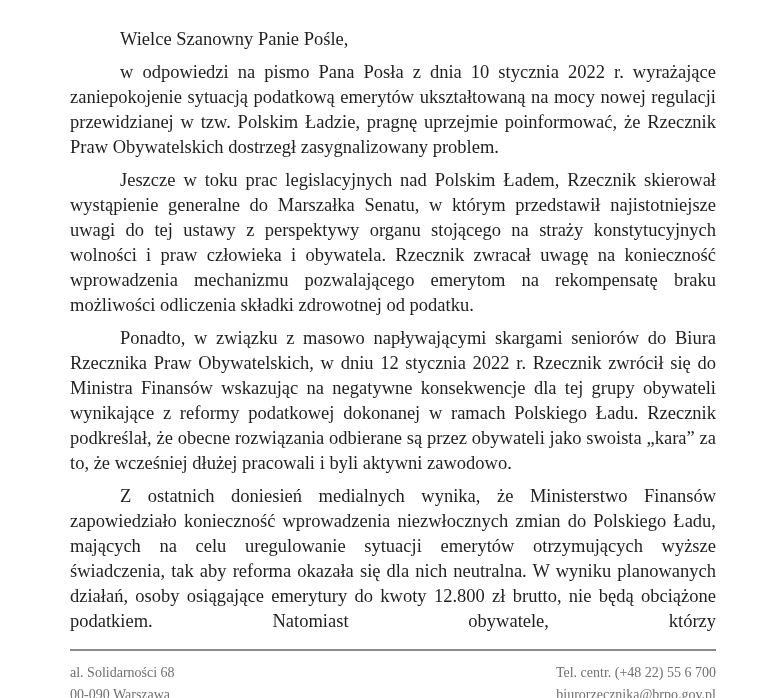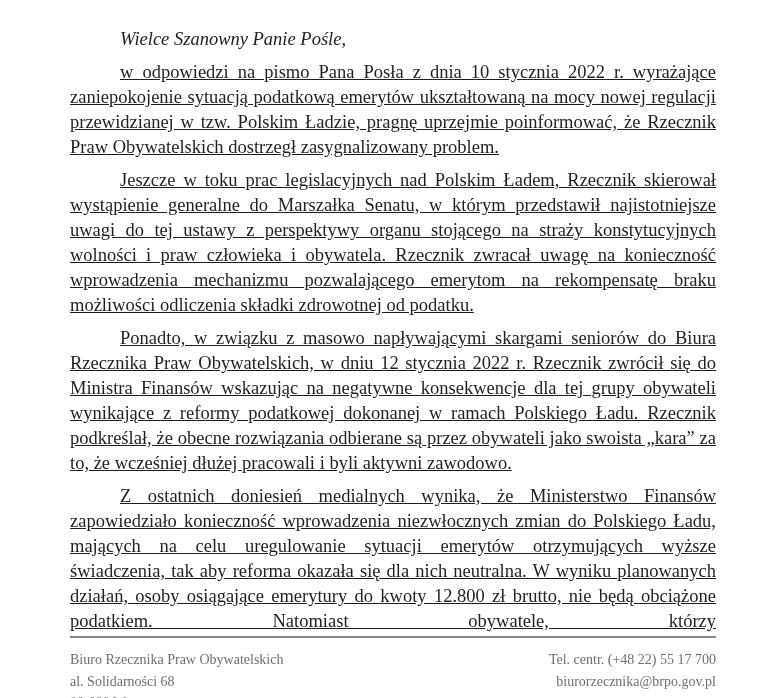--- a/index.html
+++ b/index.html
@@ -17,32 +17,30 @@
     width: 778px;
     height: 698px;
     padding: 27px 62px 0 70px;
     font-family: "Liberation Serif", "DejaVu Serif", serif;
     font-size: 18.5px;
     line-height: 25px;
     color: #1f1f1f;
     background: #ffffff;
   }
   .salutation {
-    font-style: italic;
     text-indent: 50px;
     margin: 0 0 8px 0;
   }
   .para {
     text-align: justify;
     text-indent: 50px;
     margin: 0 0 8px 0;
-    text-decoration: underline;
   }
   .para.last {
-    margin-bottom: 2px;
+    margin-bottom: 15px;
     text-align-last: justify;
   }
   .footer {
     margin-top: 0;
     border-top: 2px solid #8a8a8a;
     padding-top: 11px;
   }
   .footer-cols {
     display: flex;
     justify-content: space-between;
@@ -65,25 +63,24 @@
 
   <p class="para">Jeszcze w toku prac legislacyjnych nad Polskim Ładem, Rzecznik skierował wystąpienie generalne do Marszałka Senatu, w którym przedstawił najistotniejsze uwagi do tej ustawy z perspektywy organu stojącego na straży konstytucyjnych wolności i praw człowieka i obywatela. Rzecznik zwracał uwagę na konieczność wprowadzenia mechanizmu pozwalającego emerytom na rekompensatę braku możliwości odliczenia składki zdrowotnej od podatku.</p>
 
   <p class="para">Ponadto, w związku z masowo napływającymi skargami seniorów do Biura Rzecznika Praw Obywatelskich, w dniu 12 stycznia 2022 r. Rzecznik zwrócił się do Ministra Finansów wskazując na negatywne konsekwencje dla tej grupy obywateli wynikające z reformy podatkowej dokonanej w ramach Polskiego Ładu. Rzecznik podkreślał, że obecne rozwiązania odbierane są przez obywateli jako swoista „kara” za to, że wcześniej dłużej pracowali i byli aktywni zawodowo.</p>
 
   <p class="para last">Z ostatnich doniesień medialnych wynika, że Ministerstwo Finansów zapowiedziało konieczność wprowadzenia niezwłocznych zmian do Polskiego Ładu, mających na celu uregulowanie sytuacji emerytów otrzymujących wyższe świadczenia, tak aby reforma okazała się dla nich neutralna. W wyniku planowanych działań, osoby osiągające emerytury do kwoty 12.800 zł brutto, nie będą obciążone podatkiem. Natomiast obywatele, którzy</p>
 
   <div class="footer">
     <div class="footer-cols">
       <div class="footer-left">
-        <div>Biuro Rzecznika Praw Obywatelskich</div>
         <div>al. Solidarności 68</div>
         <div>00-090 Warszawa</div>
       </div>
       <div class="footer-right">
-        <div>Tel. centr. (+48 22) 55 17 700</div>
+        <div>Tel. centr. (+48 22) 55 6 700</div>
         <div>biurorzecznika@brpo.gov.pl</div>
 
       </div>
     </div>
   </div>
 
 </div>
 
 </body></html>

